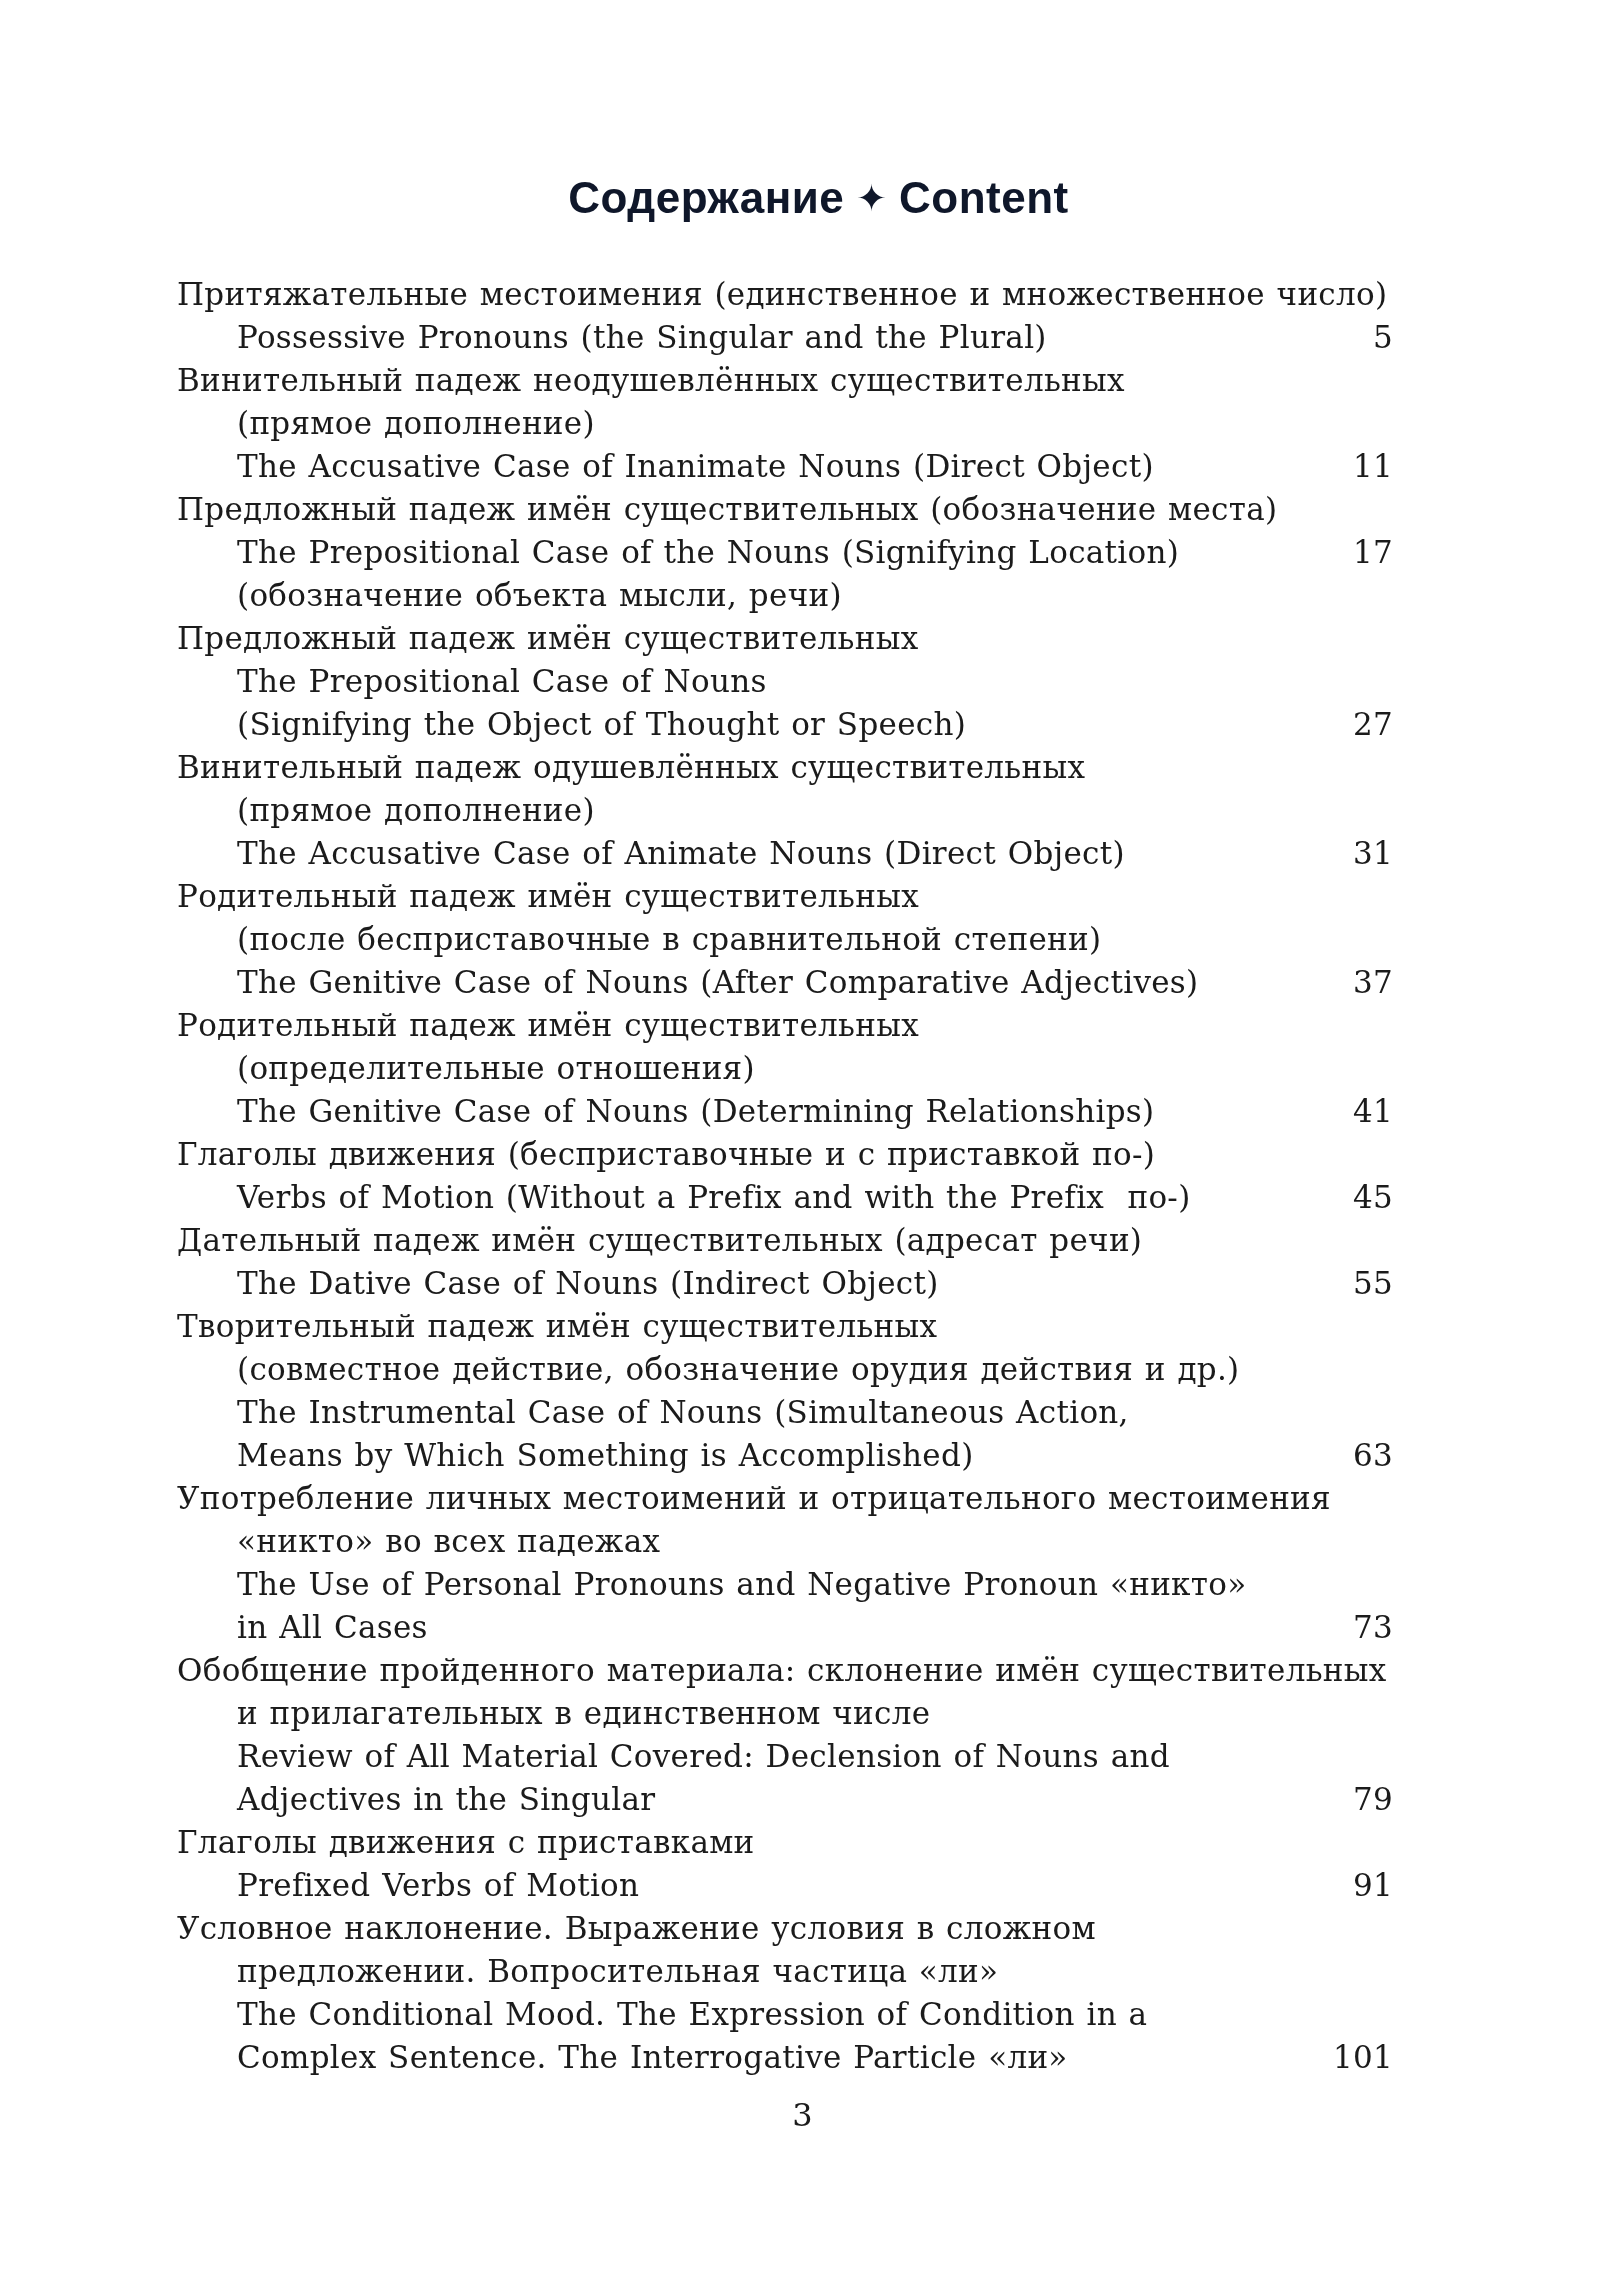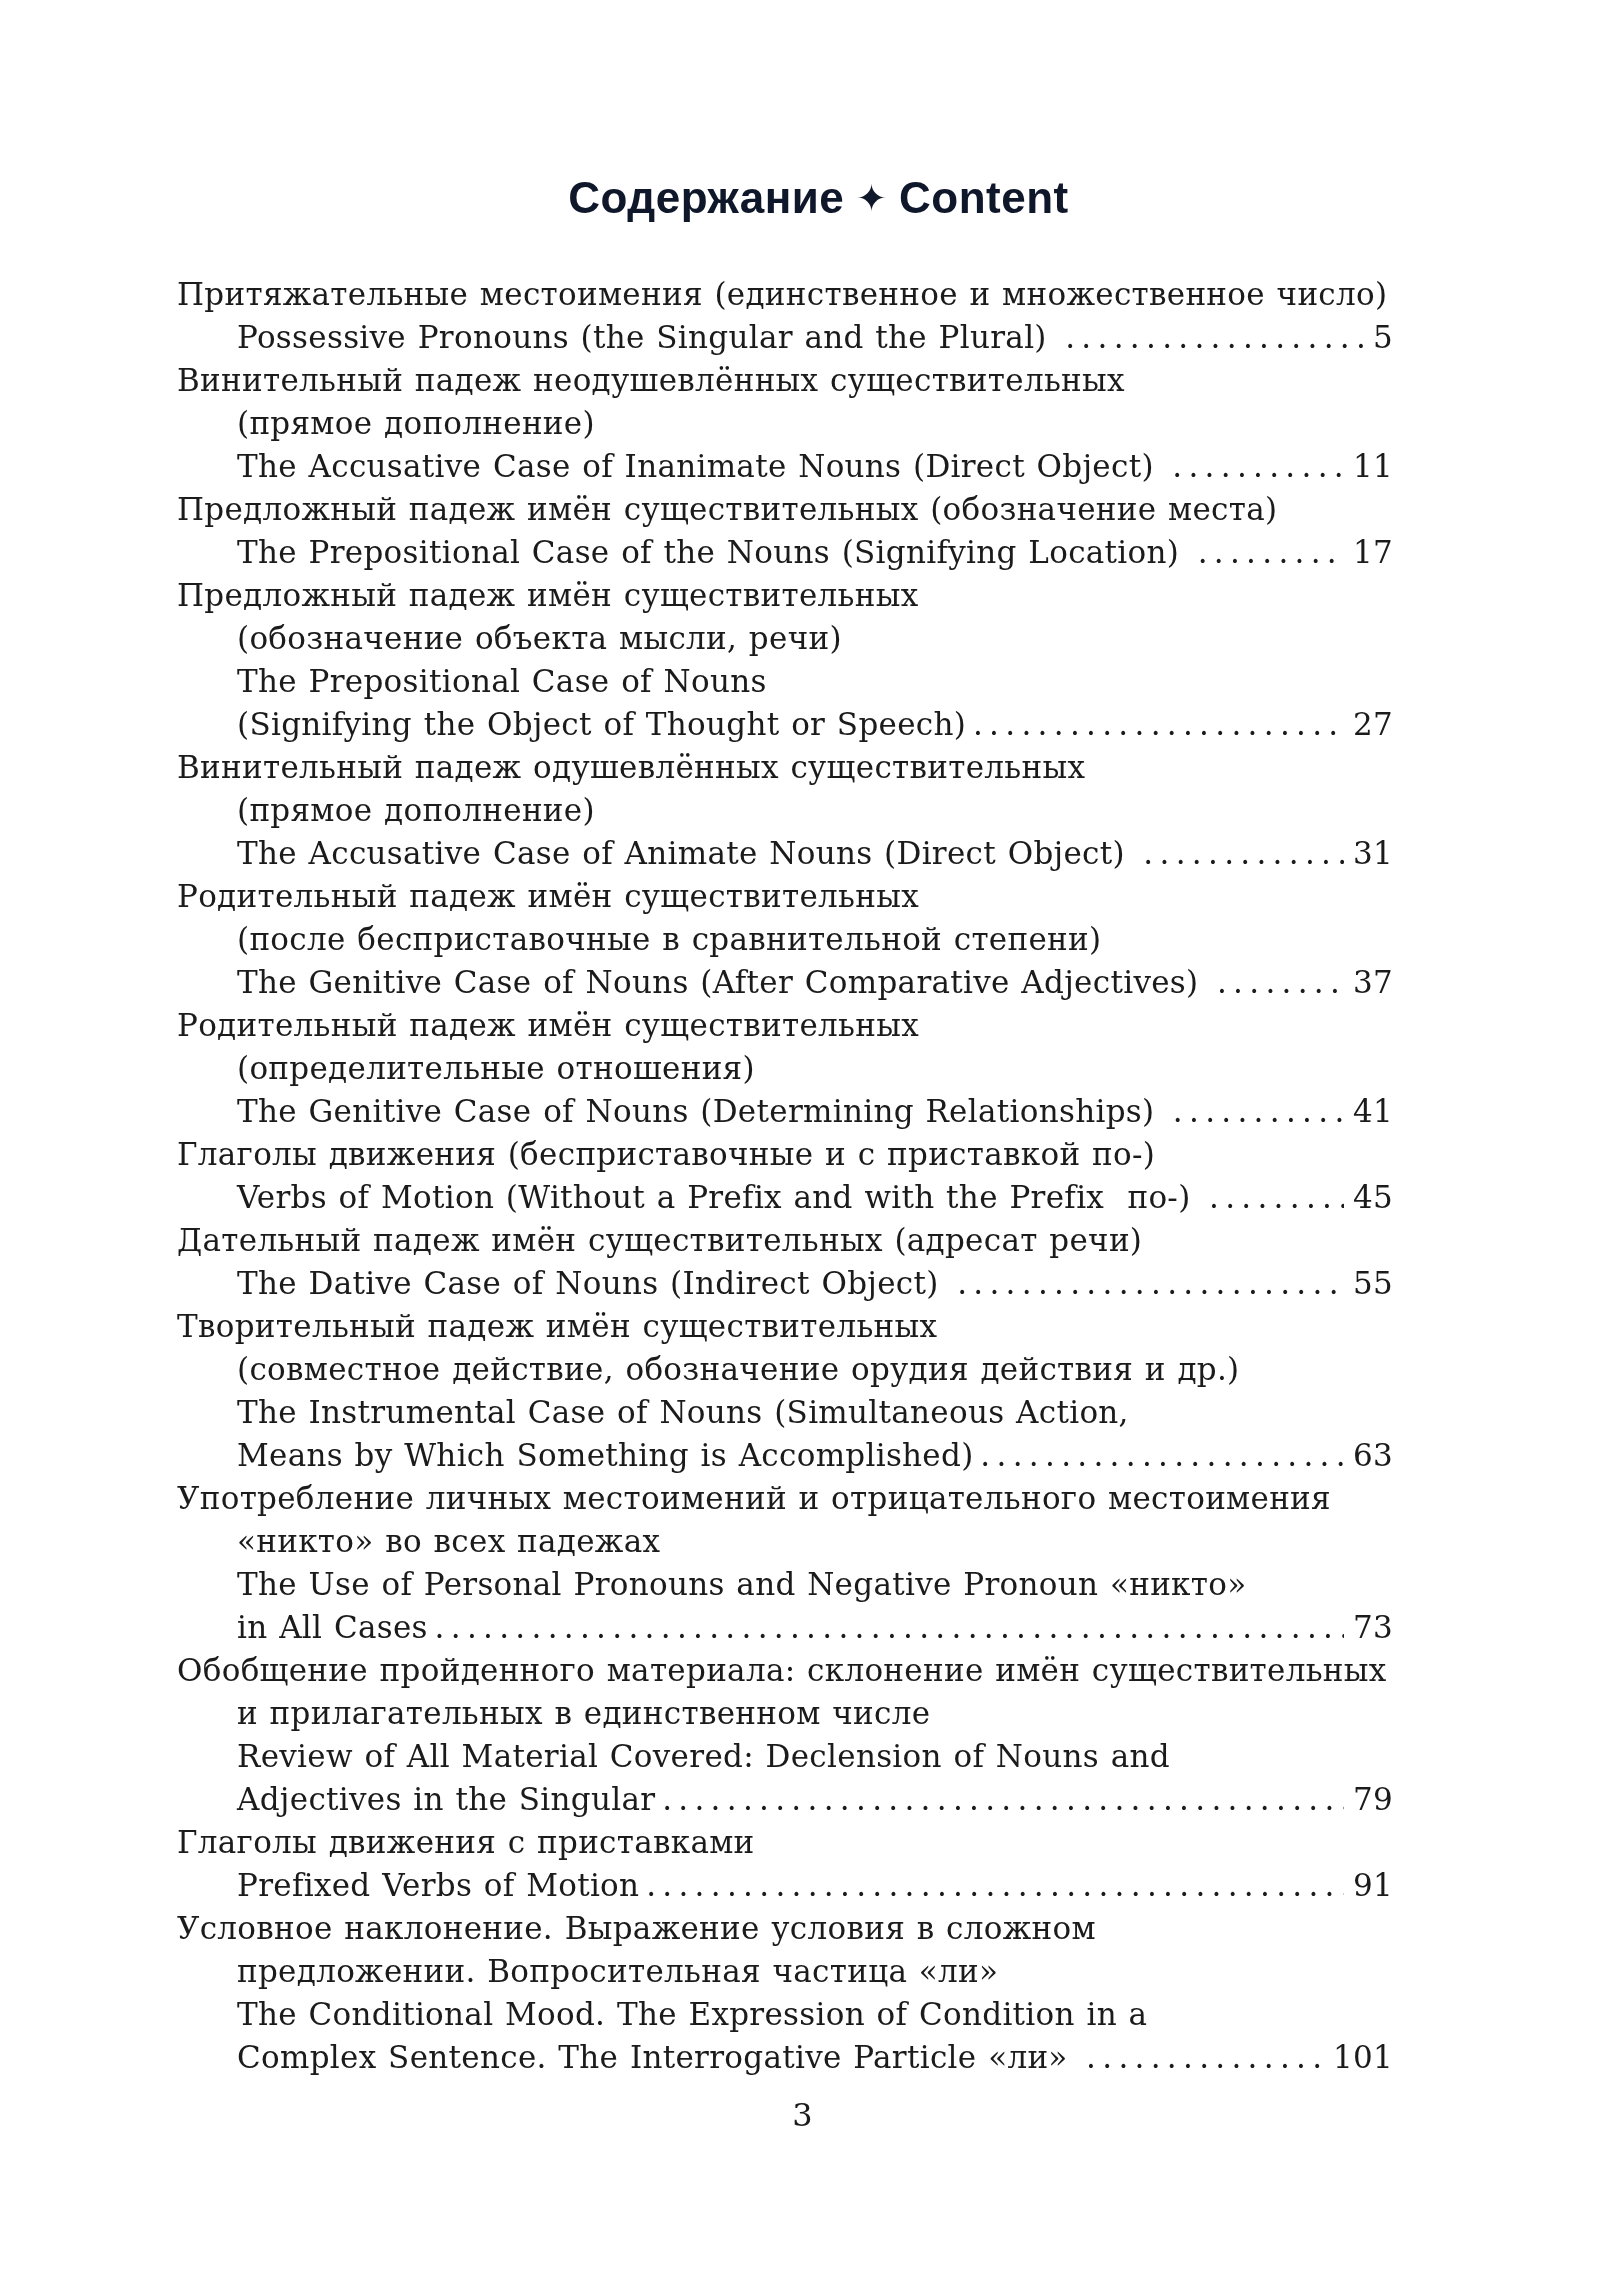--- a/index.html
+++ b/index.html
@@ -39,21 +39,21 @@
   }
   .toc-line {
     display: flex;
     line-height: 43px;
     font-size: 31px;
     letter-spacing: 0.3px;
     word-spacing: 1.5px;
     white-space: nowrap;
   }
   .toc-line .line-text { white-space: pre; }
-  .toc-line.indent { padding-left: 60px; }
+  .toc-line.indent { padding-left: 60px; align-items: flex-end; }
   .leader {
     flex: 1;
     position: relative;
     overflow: hidden;
     margin: 0 8.7px 0 6.8px;
     min-width: 13.6px;
   }
   .leader::after {
     content: "........................................................................................................................";
     position: absolute;
@@ -99,27 +99,27 @@
         <span class="page-ref">11</span>
       </div>
       <div class="toc-line">
         <span class="line-text">Предложный падеж имён существительных (обозначение места)</span>
       </div>
       <div class="toc-line indent">
         <span class="line-text">The Prepositional Case of the Nouns (Signifying Location) </span>
         <span class="leader"></span>
         <span class="page-ref">17</span>
       </div>
+      <div class="toc-line indent">
+        <span class="line-text">(обозначение объекта мысли, речи)</span>
+      </div>
       <div class="toc-line">
         <span class="line-text">Предложный падеж имён существительных</span>
       </div>
       <div class="toc-line indent">
-        <span class="line-text">(обозначение объекта мысли, речи)</span>
-      </div>
-      <div class="toc-line indent">
         <span class="line-text">The Prepositional Case of Nouns</span>
       </div>
       <div class="toc-line indent">
         <span class="line-text">(Signifying the Object of Thought or Speech)</span>
         <span class="leader"></span>
         <span class="page-ref">27</span>
       </div>
       <div class="toc-line">
         <span class="line-text">Винительный падеж одушевлённых существительных</span>
       </div>

